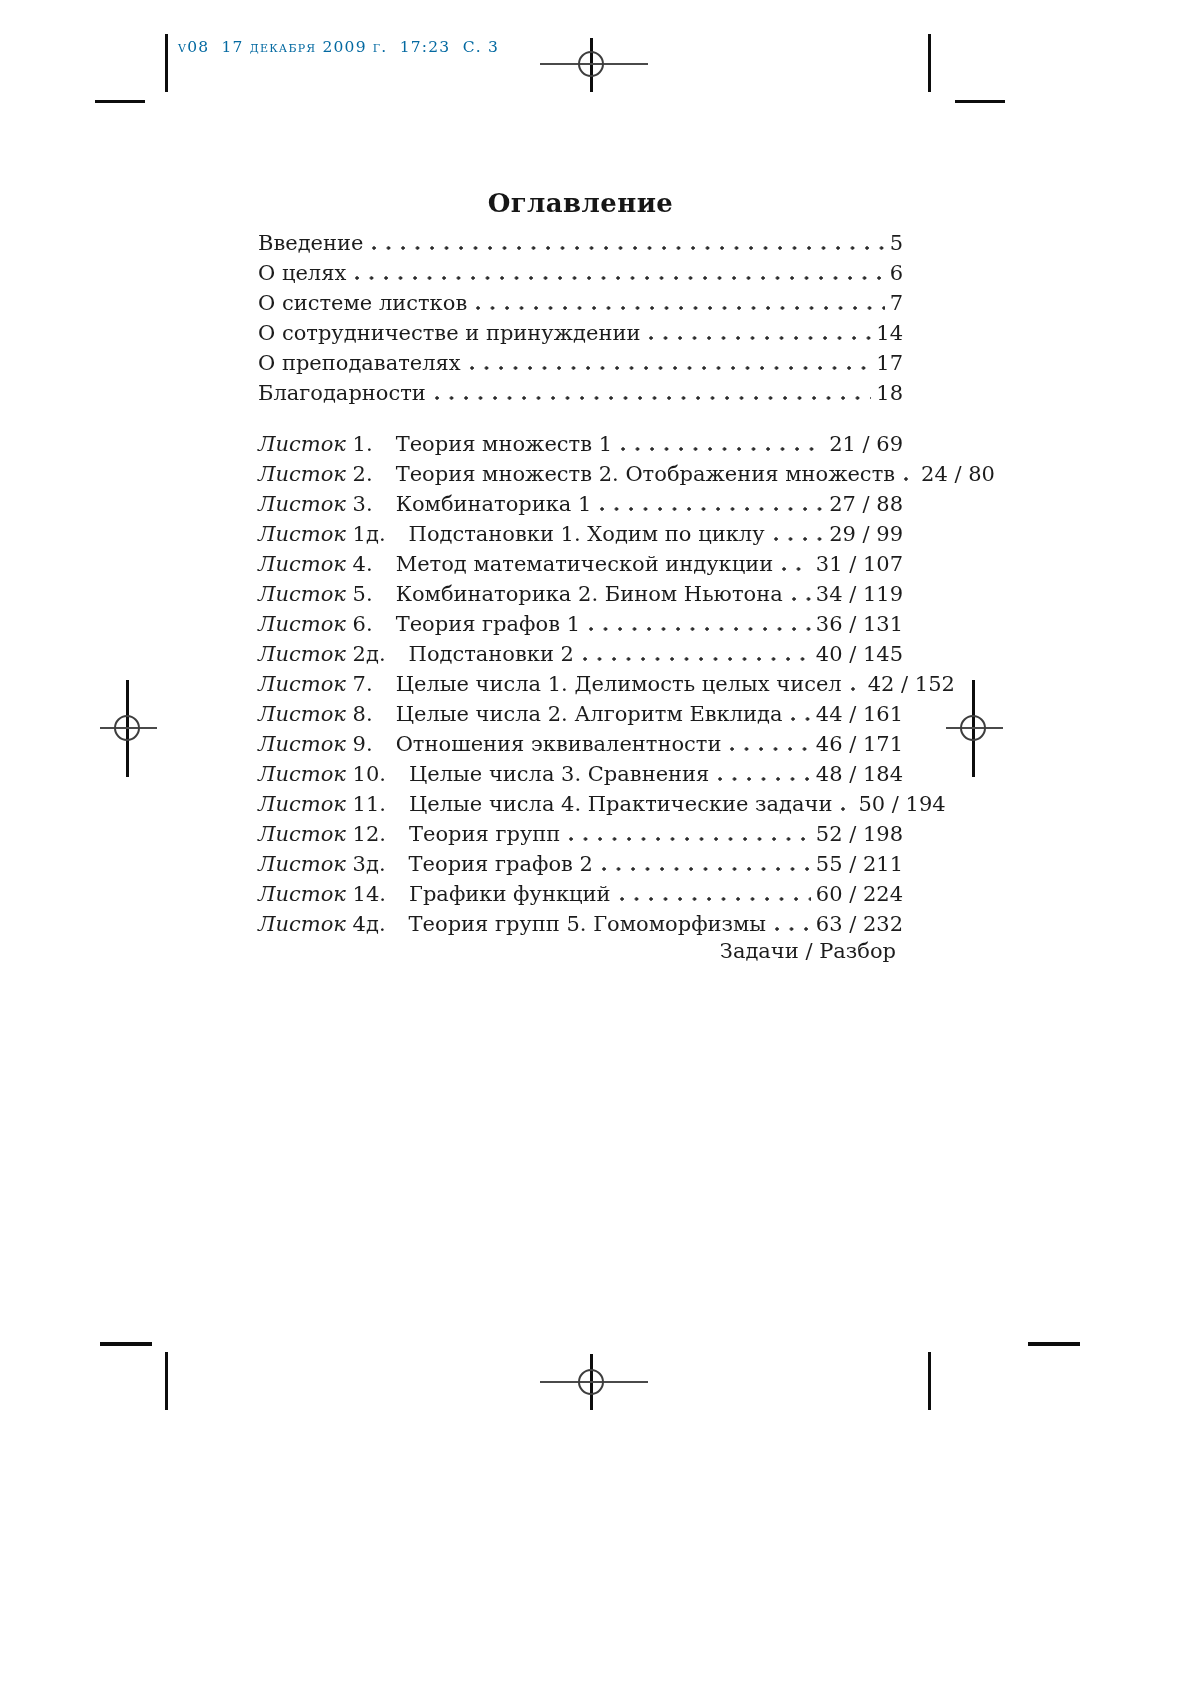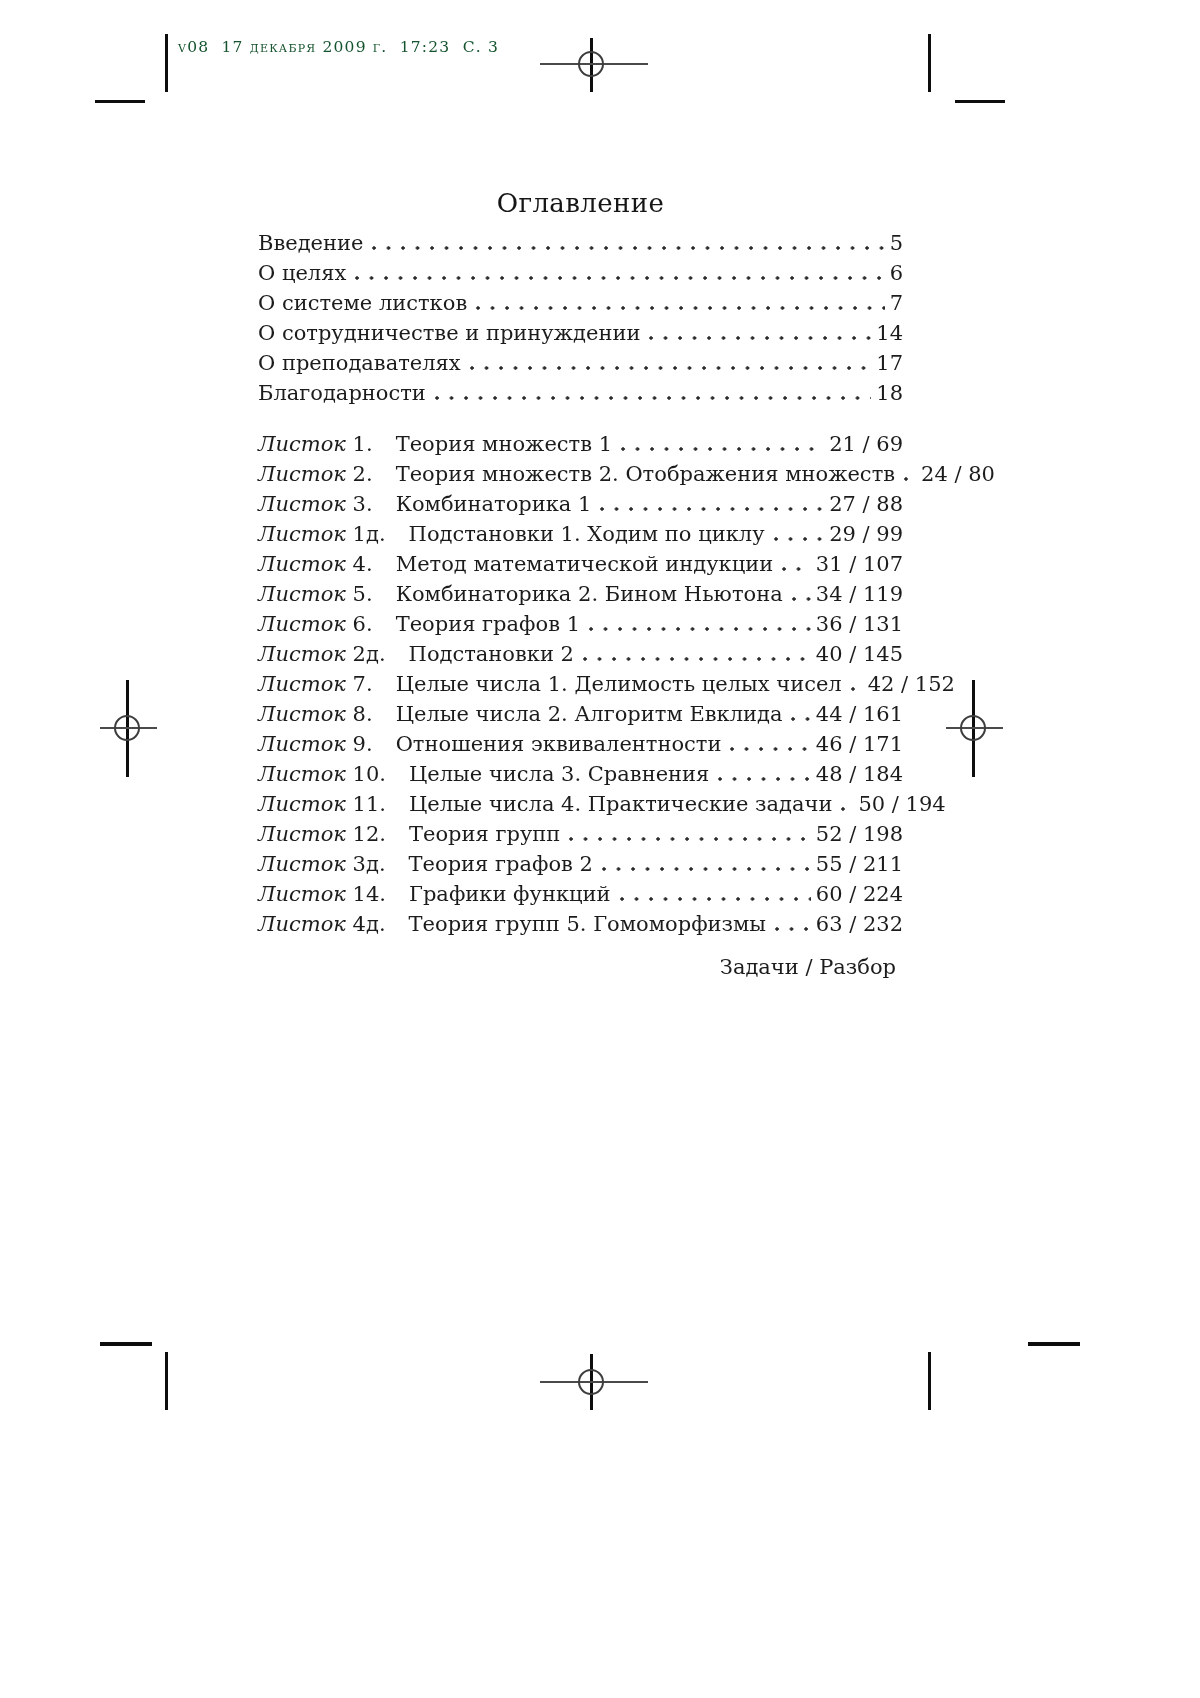--- a/index.html
+++ b/index.html
@@ -19,30 +19,30 @@
     position: absolute; width: 26px; height: 26px;
     border: 2px solid #3d3d3d; border-radius: 50%;
     background: transparent; box-sizing: border-box;
   }
 
   
   .proof-header {
     position: absolute; left: 178px; top: 38px;
     font-size: 15.5px; letter-spacing: 1.2px;
     font-variant: small-caps;
-    color: #14532d;
+    color: #0369a1;
     white-space: pre;
   }
 
   
   .content {
     position: absolute; left: 258px; top: 188px; width: 645px;
   }
   .doc-title {
-    font-size: 26px; font-weight: normal;
+    font-size: 26px; font-weight: bold;
     text-align: center; margin: 0;
     letter-spacing: 0.4px;
     color: #161616;
   }
   .toc { margin-top: 10px; }
   .toc.sheets { margin-top: 21px; }
 
   .row {
     display: flex; align-items: baseline;
     line-height: 30px; font-size: 21px;
@@ -57,21 +57,21 @@
     background-image: radial-gradient(circle at 2px 2px, #2b2b2b 1.45px, rgba(0,0,0,0) 1.95px);
     background-size: 14.5px 4px;
     background-repeat: repeat-x;
     background-position: left bottom;
     min-width: 12px;
   }
   .pg { text-align: right; }
 
   .footer-note {
     text-align: right; font-size: 21px;
-    margin-top: 16px; padding-right: 7px;
+    margin-top: 0; padding-right: 7px;
     color: #1c1c1c;
   }
 </style>
 </head>
 <body>
 
 <div class="mk" style="left:165px; top:34px; width:3px; height:58px;"></div>
 <div class="mk" style="left:928px; top:34px; width:3px; height:58px;"></div>
 <div class="mk" style="left:95px; top:100px; width:50px; height:3px;"></div>
 <div class="mk" style="left:955px; top:100px; width:50px; height:3px;"></div>

